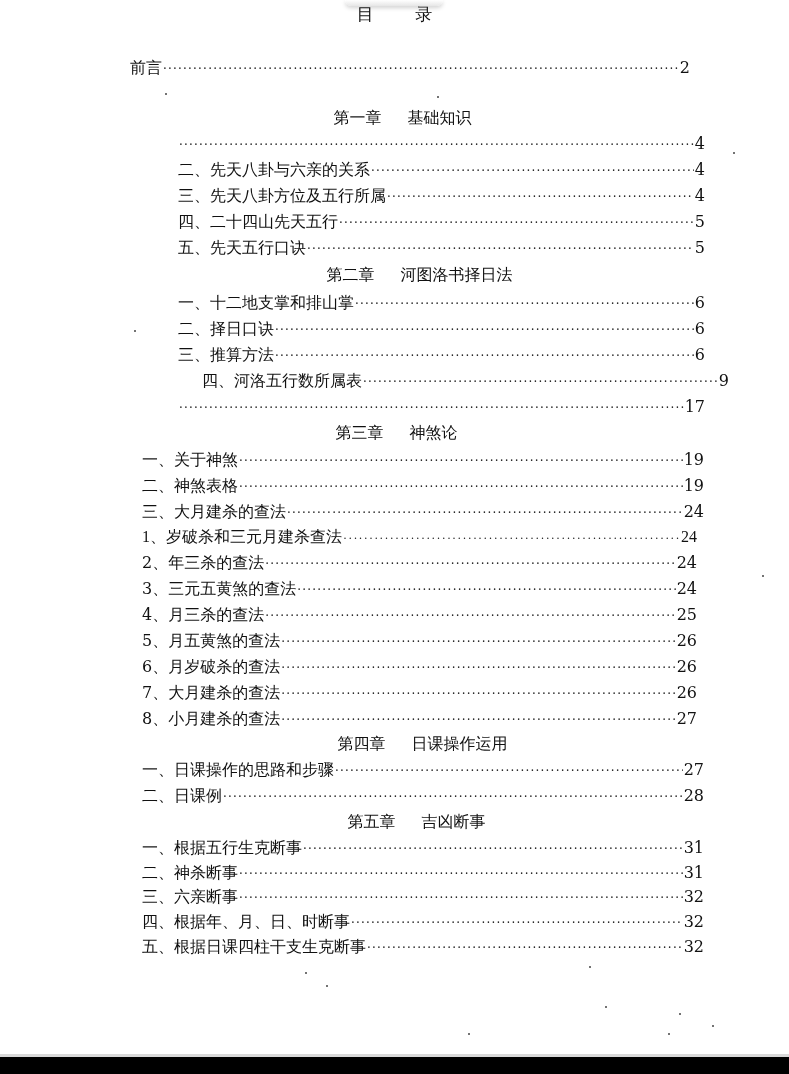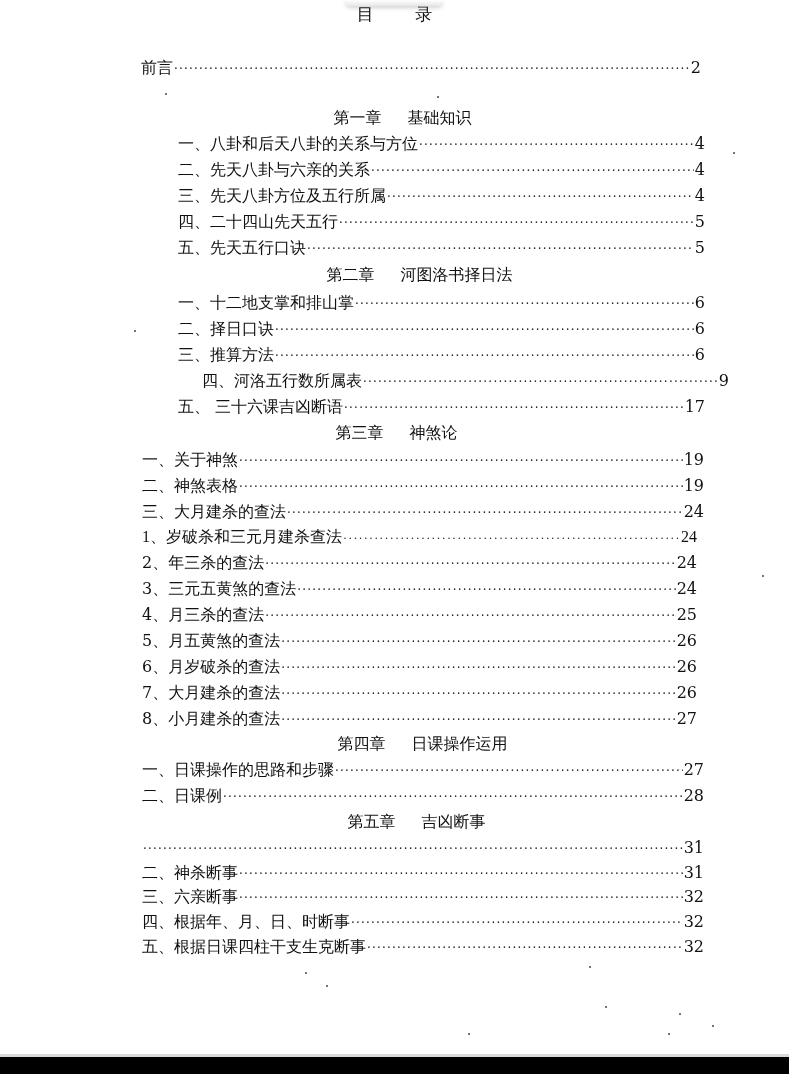--- a/index.html
+++ b/index.html
@@ -38,30 +38,29 @@
     .bottom-rule { position: absolute; left: 0; top: 1054px; width: 789px; height: 3px; background: #d9d9d9; }
     .bottom-bar { position: absolute; left: 0; top: 1057px; width: 789px; height: 17px; background: #000; }
   </style>
 </head>
 <body>
 
 <div class="top-shadow"></div>
 
 <div class="page-title">目 录</div>
 
-<div class="toc-row" style="left:141px; width:560px; top:57px;">
+<div class="toc-row" style="left:130px; width:560px; top:57px;">
   <span class="label">前言</span>
   <span class="dots"></span>
   <span class="page">2</span>
 </div>
 
 <div class="chapter" style="top:107px; padding-left:16px; box-sizing:border-box;"><span class="ch-num">第一章</span><span>基础知识</span></div>
 
 <div class="toc-row" style="left:178px; width:527px; top:133px;">
-  <span class="label">一、八卦和后天八卦的关系与方位</span>
   <span class="dots"></span>
   <span class="page">4</span>
 </div>
 <div class="toc-row" style="left:178px; width:527px; top:159px;">
   <span class="label">二、先天八卦与六亲的关系</span>
   <span class="dots"></span>
   <span class="page">4</span>
 </div>
 <div class="toc-row" style="left:178px; width:527px; top:185px;">
   <span class="label">三、先天八卦方位及五行所属</span>
@@ -95,21 +94,20 @@
   <span class="label">三、推算方法</span>
   <span class="dots"></span>
   <span class="page">6</span>
 </div>
 <div class="toc-row" style="left:178px; width:527px; top:370px;margin-left:24px;">
   <span class="label">四、河洛五行数所属表</span>
   <span class="dots"></span>
   <span class="page">9</span>
 </div>
 <div class="toc-row" style="left:178px; width:527px; top:396px;">
-  <span class="label">五、 三十六课吉凶断语</span>
   <span class="dots"></span>
   <span class="page">17</span>
 </div>
 
 <div class="chapter" style="top:422px; padding-left:4px; box-sizing:border-box;"><span class="ch-num">第三章</span><span>神煞论</span></div>
 
 <div class="toc-row" style="left:142px; width:562px; top:449px;">
   <span class="label">一、关于神煞</span>
   <span class="dots"></span>
   <span class="page">19</span>
@@ -174,20 +172,21 @@
 </div>
 <div class="toc-row" style="left:142px; width:562px; top:785px;">
   <span class="label">二、日课例</span>
   <span class="dots"></span>
   <span class="page">28</span>
 </div>
 
 <div class="chapter" style="top:811px; padding-left:44px; box-sizing:border-box;"><span class="ch-num">第五章</span><span>吉凶断事</span></div>
 
 <div class="toc-row" style="left:142px; width:562px; top:837px;">
+  <span class="label">一、根据五行生克断事</span>
   <span class="dots"></span>
   <span class="page">31</span>
 </div>
 <div class="toc-row" style="left:142px; width:562px; top:862px;">
   <span class="label">二、神杀断事</span>
   <span class="dots"></span>
   <span class="page">31</span>
 </div>
 <div class="toc-row" style="left:142px; width:562px; top:886px;">
   <span class="label">三、六亲断事</span>

